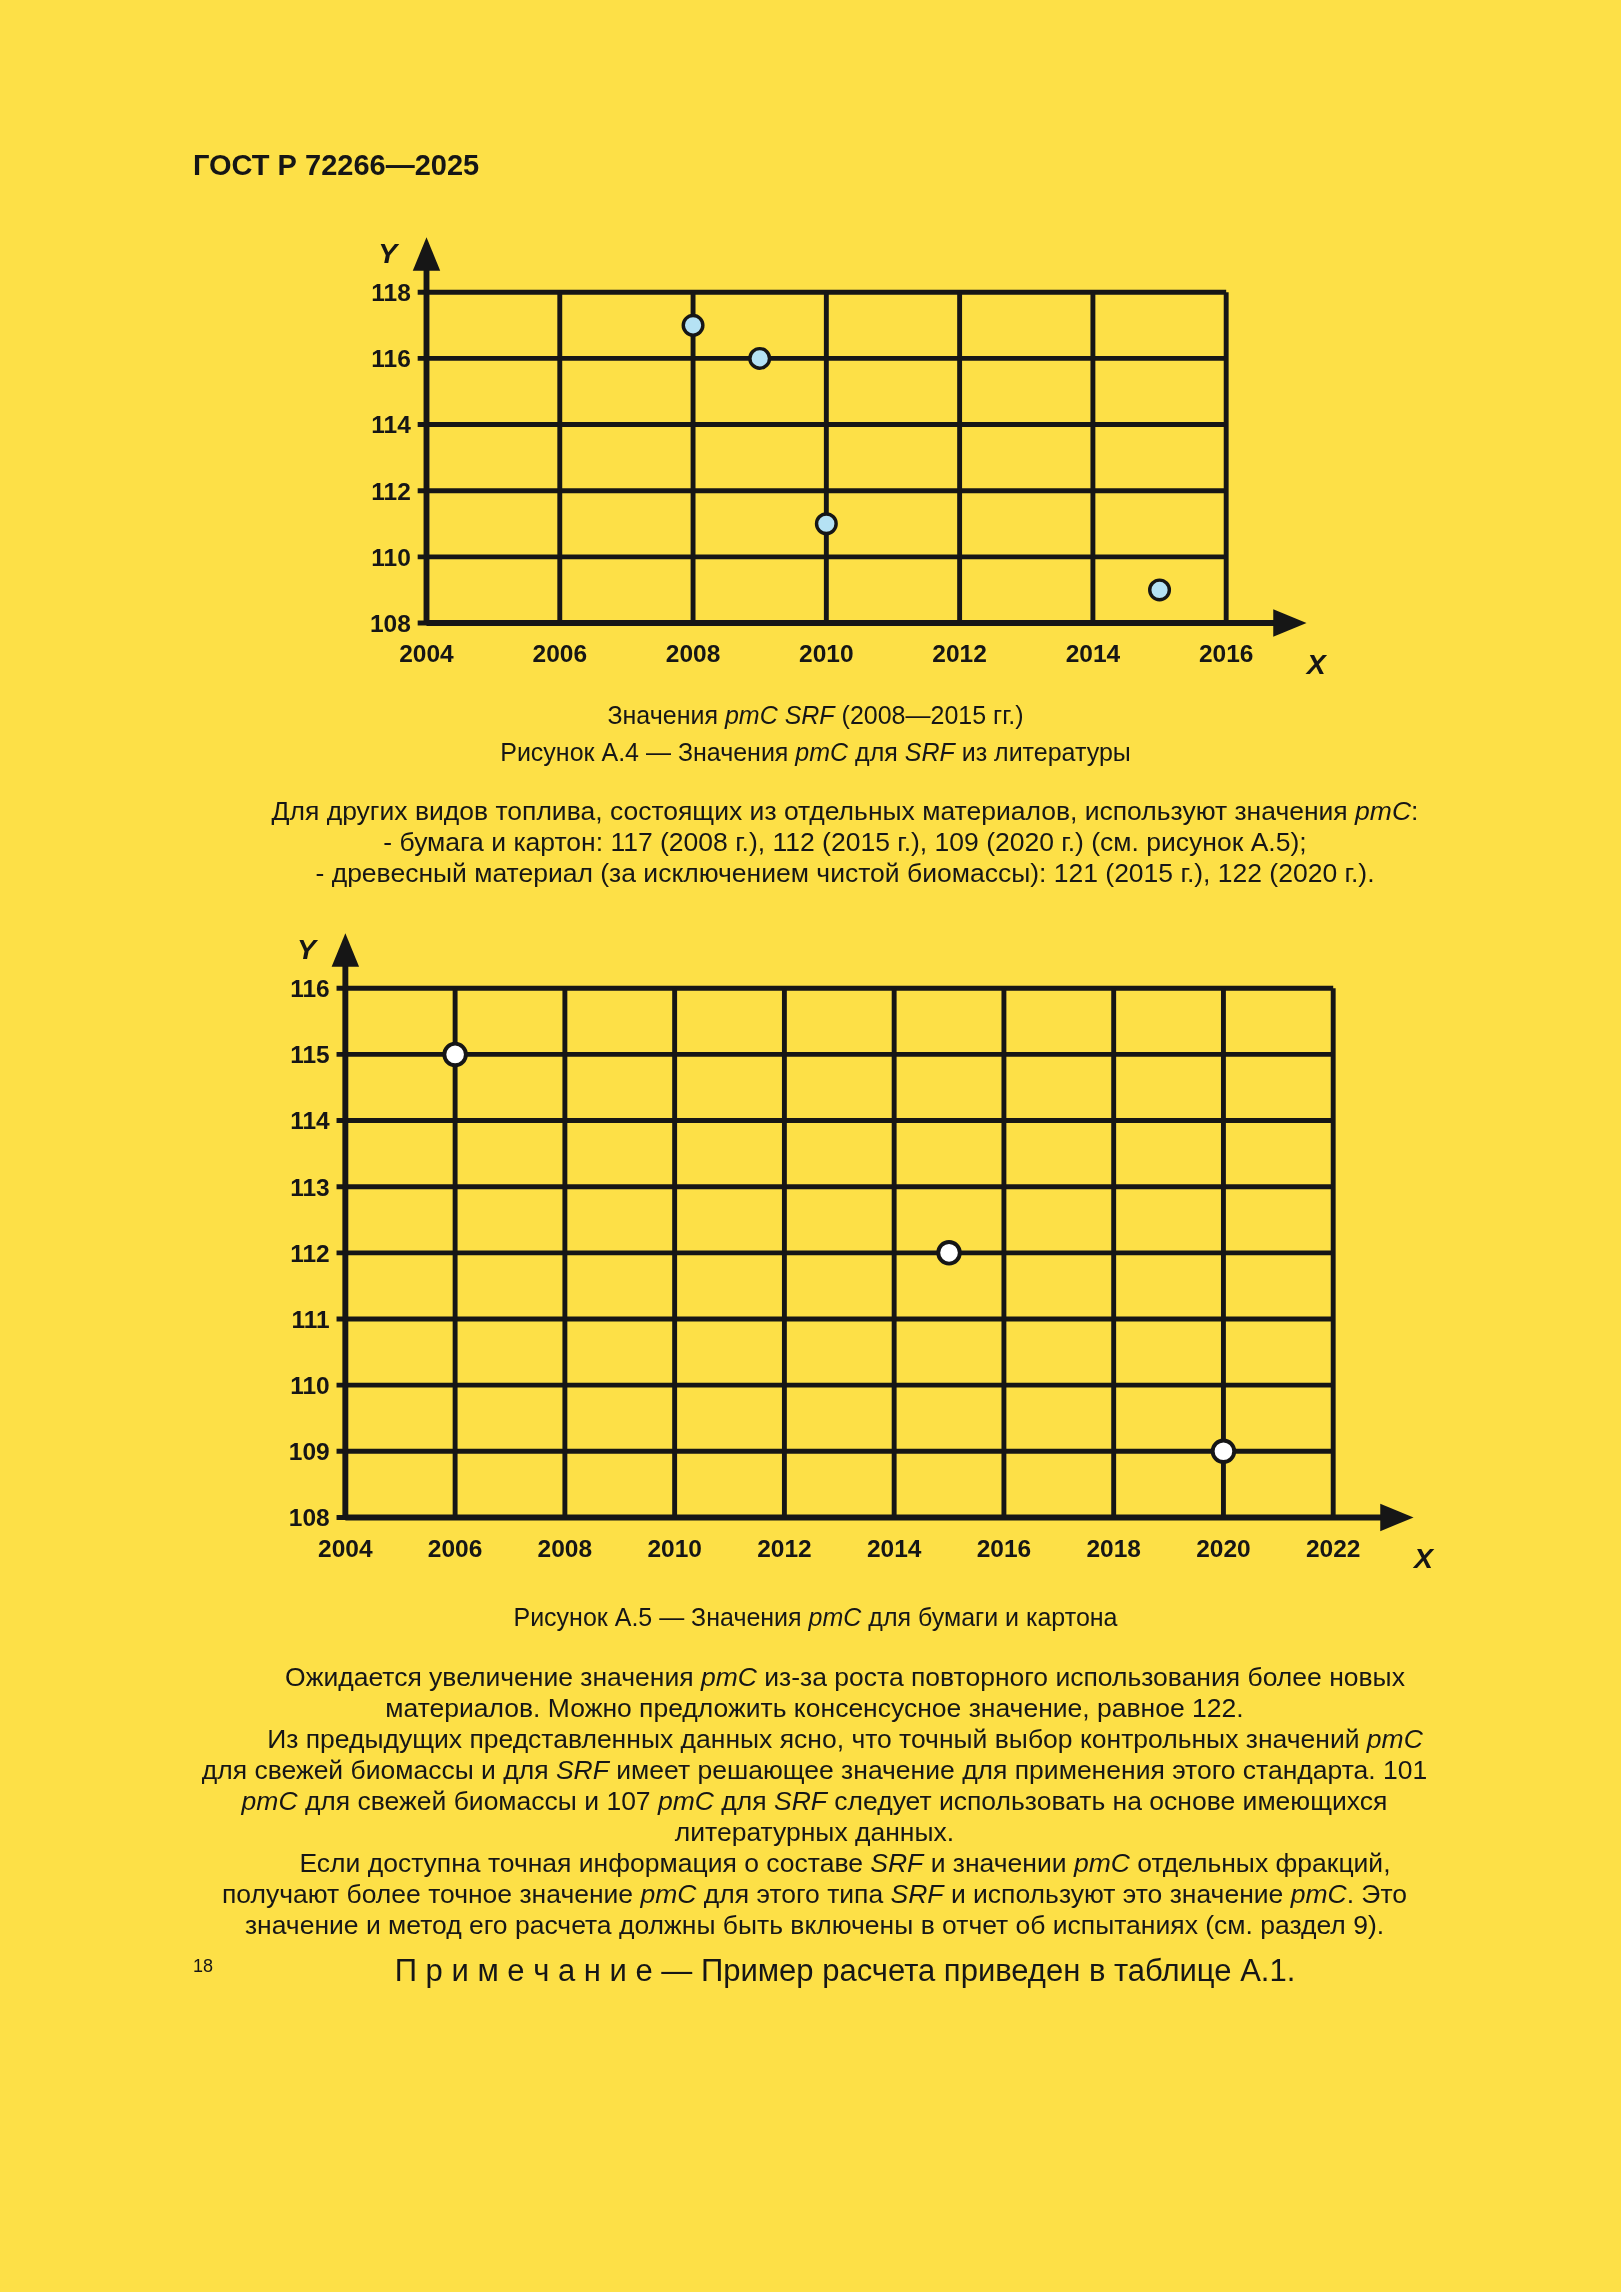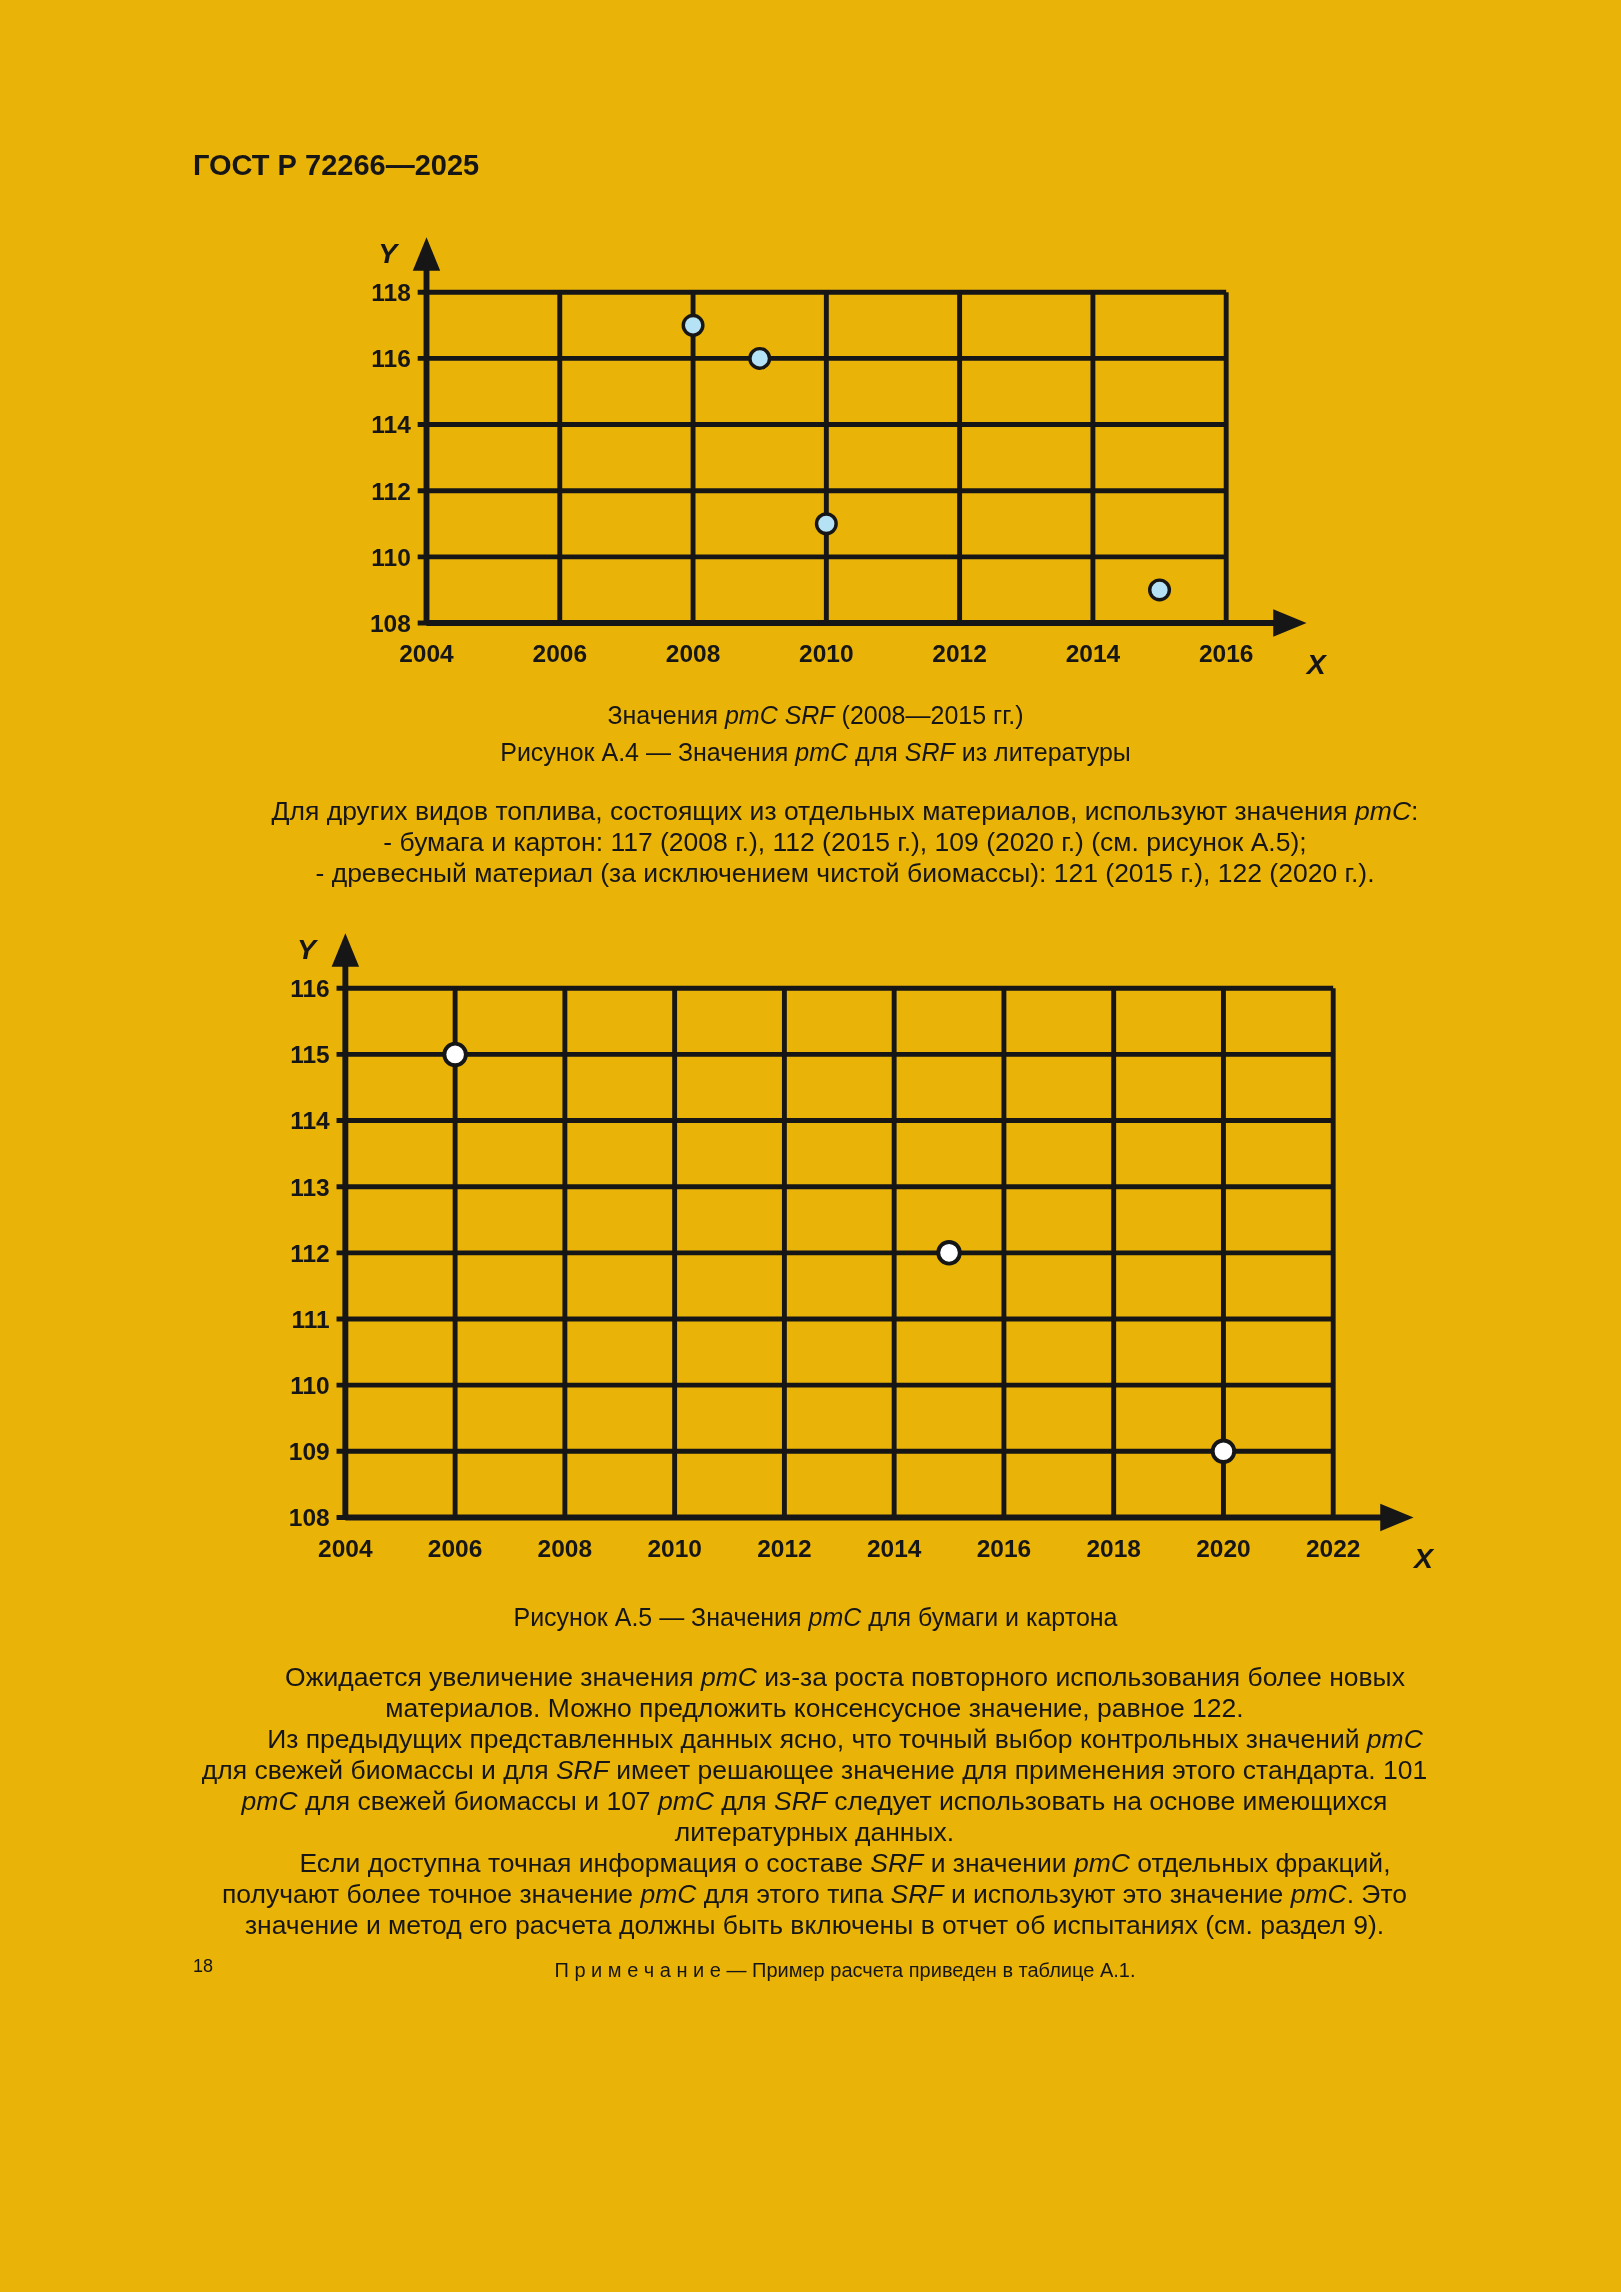--- a/index.html
+++ b/index.html
@@ -1,19 +1,19 @@
 <!DOCTYPE html>
 <html lang="ru"><head>
 <meta charset="utf-8">
 <style>
   html,body{margin:0;padding:0;background:#ffffff;}
   .page{
     position:relative;
     width:1621px;height:2293px;
-    background:#eab308;
+    background:#fde047;
     font-family:"Liberation Sans",sans-serif;
     color:#161616;
     overflow:hidden;
   }
   .abs{position:absolute;}
   .doc-header{
     left:193px;top:149px;
     font-size:29px;font-weight:bold;
   }
   .chart-svg{position:absolute;}
@@ -27,21 +27,21 @@
   .textblock{
     left:193px;width:1243px;
     font-size:26.5px;line-height:31px;
     text-align:justify;
   }
   .textblock p{margin:0;text-align:center;}
   .textblock p.ind{text-indent:61px;}
   .list-item{padding-left:61px;text-align:left;}
   .note{
     margin-top:13.7px !important;
-    font-size:20px;
+    font-size:31px;
     text-indent:61px;
     text-align:left;
   }
   .pageno{
     left:193px;top:1956px;
     font-size:18px;
   }
 </style>
 </head>
 <body>

